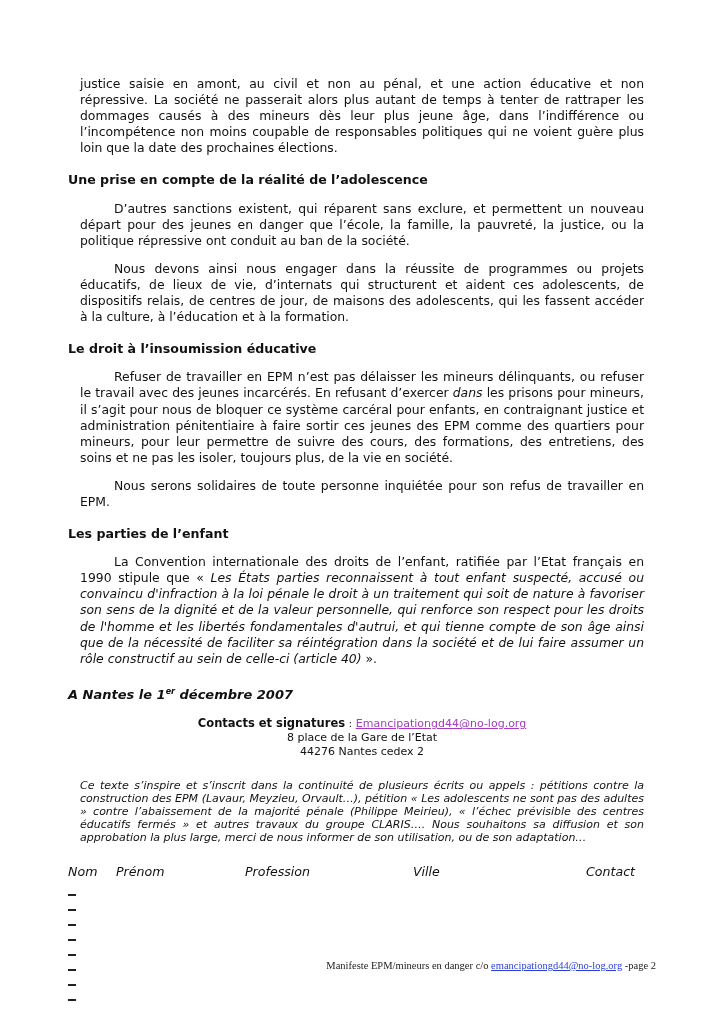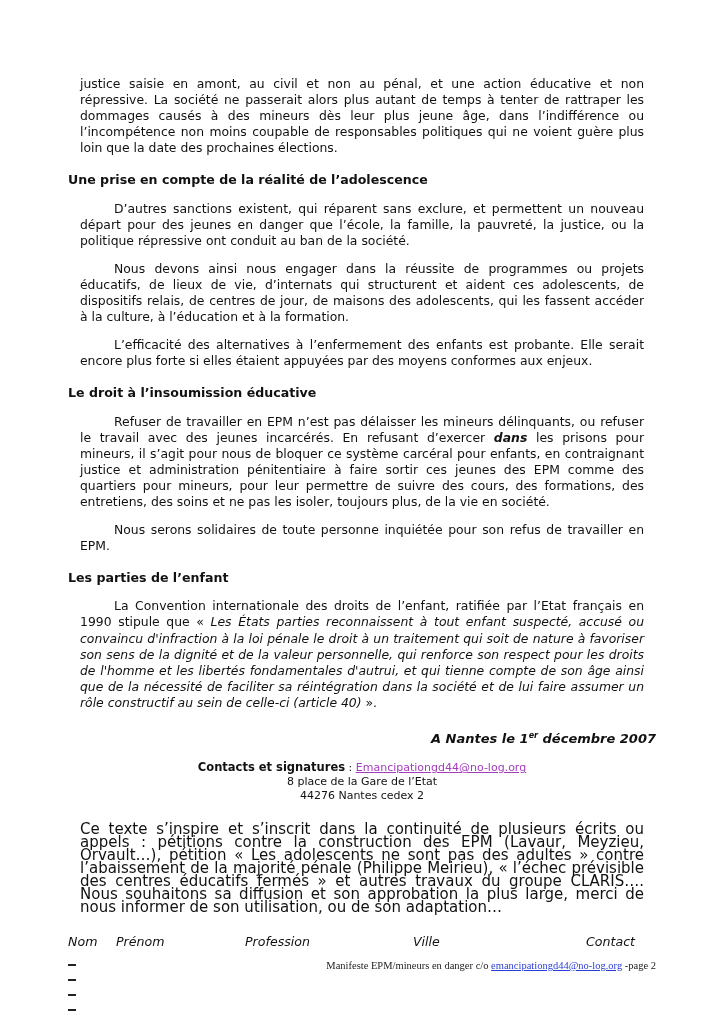--- a/index.html
+++ b/index.html
@@ -4,44 +4,43 @@
 <style>
   html, body { margin: 0; padding: 0; background: #ffffff; }
   body { width: 724px; height: 1024px; position: relative; overflow: hidden;
          font-family: "DejaVu Sans", sans-serif; color: #111; }
   .page { position: absolute; left: 68px; top: 64px; width: 588px; font-size: 12.4px; line-height: 16.1px; }
   p { margin: 12px; text-align: justify; }
   .indent { text-indent: 34px; }
   h2 { margin: 0; font-size: 12.6px; font-weight: bold; line-height: 16.1px; }
   .sec { margin-top: 16px; }
   em { font-style: italic; }
-  .bi { font-weight: bold; font-style: italic; }
-  .sig { margin-top: 16px; text-align: right; font-weight: bold; font-style: italic; font-size: 13px; line-height: 18px; }
+  .bi { font-weight: normal; font-style: italic; }
+  .sig { margin-top: 16px; text-align: left; font-weight: bold; font-style: italic; font-size: 13px; line-height: 18px; }
   .sig sup { font-size: 8px; }
   .contacts { margin-top: 12px; text-align: center; font-size: 11px; line-height: 14px; }
   .contacts b { font-size: 11.5px; }
   .contacts a { color: #a43cbd; text-decoration: underline; }
-  .note { margin-top: 20px; font-size: 15px; line-height: 13px; text-align: justify; }
+  .note { margin-top: 20px; font-size: 11px; line-height: 13px; font-style: italic; text-align: justify; }
   .table { margin-top: 20px; position: relative; height: 150px; font-size: 12.6px; font-weight: normal; font-style: italic; }
   .th { position: absolute; top: 0; }
   .dash { position: absolute; left: 0; width: 8px; height: 2px; background: #222; }
   .footer { position: absolute; top: 960px; right: 68px; font-family: "Liberation Serif", serif; font-size: 10.5px; color: #222; }
   .footer a { color: #2b3fd6; text-decoration: underline; }
 </style>
 </head>
 <body>
 
 <div class="page">
   <p>justice saisie en amont, au civil et non au pénal, et une action éducative et non répressive. La société ne passerait alors plus autant de temps à tenter de rattraper les dommages causés à des mineurs dès leur plus jeune âge, dans l’indifférence ou l’incompétence non moins coupable de responsables politiques qui ne voient guère plus loin que la date des prochaines élections.</p>
 
   <div class="sec">
     <h2>Une prise en compte de la réalité de l’adolescence</h2>
     <p class="indent">D’autres sanctions existent, qui réparent sans exclure, et permettent un nouveau départ pour des jeunes en danger que l’école, la famille, la pauvreté, la justice, ou la politique répressive ont conduit au ban de la société.</p>
     <p class="indent">Nous devons ainsi nous engager dans la réussite de programmes ou projets éducatifs, de lieux de vie, d’internats qui structurent et aident ces adolescents, de dispositifs relais, de centres de jour, de maisons des adolescents, qui les fassent accéder à la culture, à l’éducation et à la formation.</p>
-    <p class="indent">L’efficacité des alternatives à l’enfermement des enfants est probante. Elle serait encore plus forte si elles étaient appuyées par des moyens conformes aux enjeux.</p>
   </div>
 
   <div class="sec">
     <h2>Le droit à l’insoumission éducative</h2>
     <p class="indent"><span>Refuser de travailler en EPM n’est pas délaisser les mineurs délinquants, ou refuser le travail avec des jeunes incarcérés. En refusant d’exercer </span><span class="bi">dans</span><span> les prisons pour mineurs, il s’agit pour nous de bloquer ce système carcéral pour enfants, en contraignant justice et administration pénitentiaire à faire sortir ces jeunes des EPM comme des quartiers pour mineurs, pour leur permettre de suivre des cours, des formations, des entretiens, des soins et ne pas les isoler, toujours plus, de la vie en société.</span></p>
     <p class="indent">Nous serons solidaires de toute personne inquiétée pour son refus de travailler en EPM.</p>
   </div>
 
   <div class="sec">
     <h2>Les parties de l’enfant</h2>

